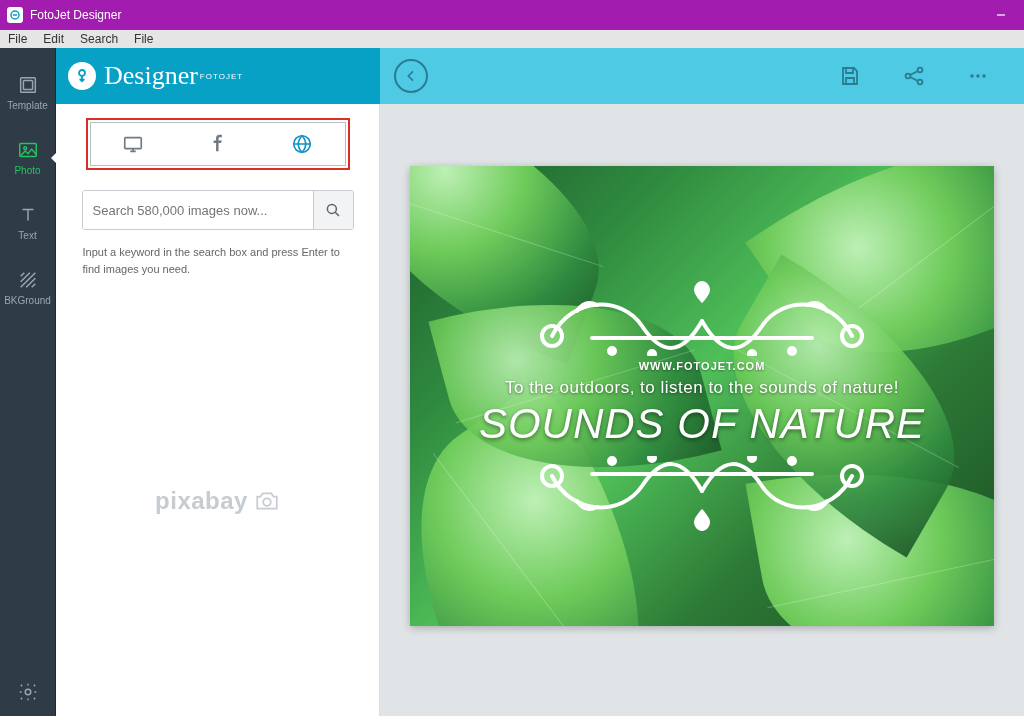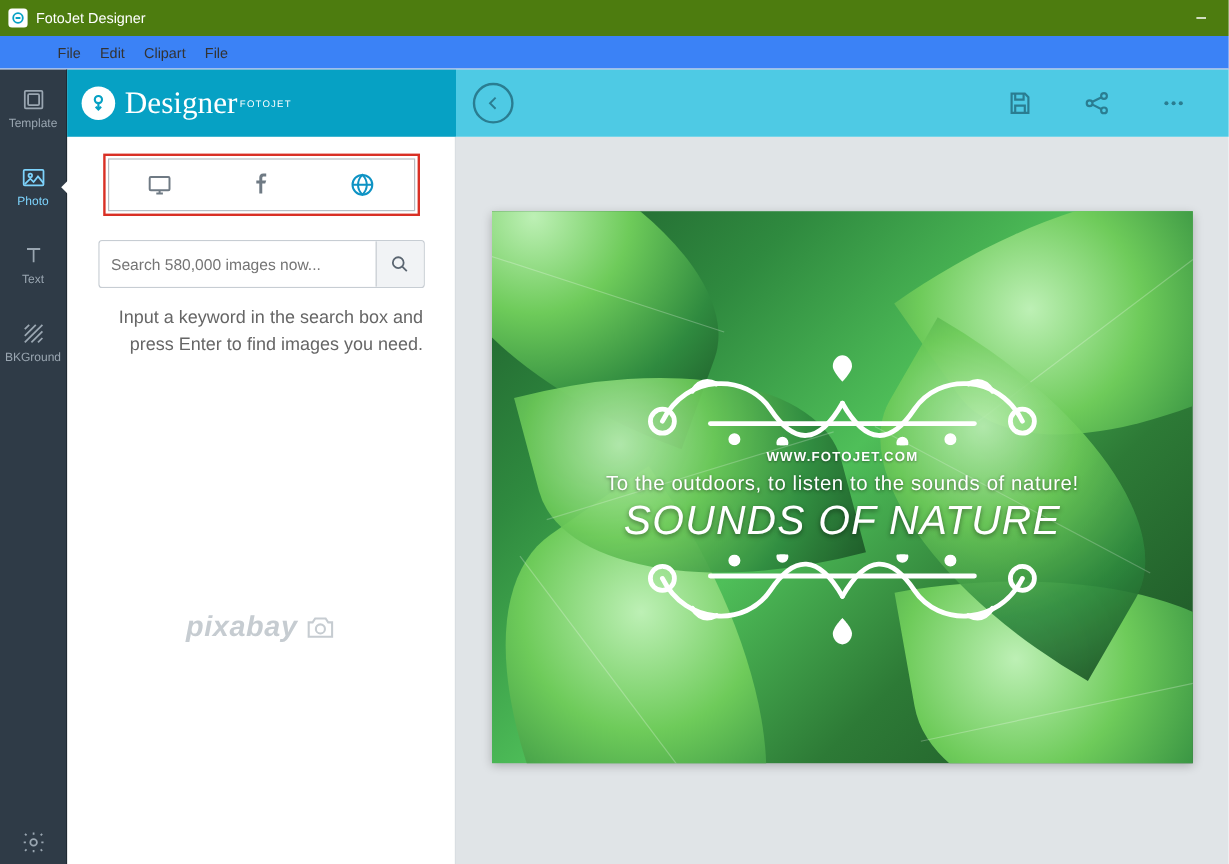--- a/index.html
+++ b/index.html
@@ -1,35 +1,35 @@
 <!DOCTYPE html>
 <html><head>
 <meta charset="utf-8">
 <style>
   * { box-sizing: border-box; margin: 0; padding: 0; }
   body { font-family: "Segoe UI", Arial, sans-serif; font-size: 13px; background: #fff; overflow: hidden; width: 1024px; height: 720px; }
 
   
-  .titlebar { height: 30px; background: #4d7c0f; display: flex; align-items: center; color: #fff; }
+  .titlebar { height: 30px; background: #a21caf; display: flex; align-items: center; color: #fff; }
   .titlebar .tb-icon { width: 16px; height: 16px; margin: 0 7px; border-radius: 3px; background: #fff; display: inline-flex; align-items: center; justify-content: center; }
   .titlebar .tb-icon svg { width: 12px; height: 12px; }
   .titlebar .tb-title { font-size: 12px; }
   .titlebar .tb-gap { flex: 1; }
   .titlebar .tb-btn { width: 46px; height: 30px; display: flex; align-items: center; justify-content: center; color: #fff; }
 
   
-  .menubar { height: 28px; background: #3b82f6; border-bottom: 1px solid #e5e5e5; display: flex; align-items: center; padding-left: 40px; }
+  .menubar { height: 18px; background: #e5e5e5; border-bottom: 1px solid #e5e5e5; display: flex; align-items: center; }
   .menubar .mi { padding: 2px 8px; font-size: 12px; color: #333; cursor: default; }
 
   .app { display: flex; height: calc(720px - 30px - 22px); }
 
   
-  .rail { width: 56px; background: #2f3b47; display: flex; flex-direction: column; align-items: center; border-right: 1px solid #202a33; }
+  .rail { width: 56px; background: #2f3b47; display: flex; flex-direction: column; align-items: center; padding-top: 12px; border-right: 1px solid #202a33; }
   .rail-item { width: 56px; display: flex; flex-direction: column; align-items: center; padding: 14px 0; color: #9aa6b1; cursor: pointer; position: relative; }
-  .rail-item.active { color: #7dd3fc; }
+  .rail-item.active { color: #22c55e; }
   .rail-item.active::after { content: ""; position: absolute; right: -1px; top: 50%; transform: translateY(-50%); width: 0; height: 0; border-top: 6px solid transparent; border-bottom: 6px solid transparent; border-right: 6px solid #fff; }
   .rail-item svg { width: 22px; height: 22px; }
   .rail-item .rlabel { font-size: 10px; margin-top: 4px; }
   .rail-spacer { flex: 1; }
   .rail-bottom { padding-bottom: 10px; color: #9aa6b1; }
   .rail-bottom svg { width: 22px; height: 22px; }
 
   
   .right-col { flex: 1; display: flex; flex-direction: column; }
   .toprow { height: 56px; display: flex; }
@@ -48,43 +48,43 @@
   .panel { width: 324px; background: #fff; border-right: 1px solid #d9dee2; display: flex; flex-direction: column; align-items: center; padding: 18px 16px 0 16px; }
   .src-tabs { width: 256px; height: 44px; border: 1px solid #b8bec4; display: flex; align-items: center; justify-content: space-around; position: relative; }
   .src-tabs.annot { outline: 2px solid #d93025; outline-offset: 2px; }
   .src-tabs .stab { flex: 1; display: flex; align-items: center; justify-content: center; color: #6f7a84; cursor: pointer; }
   .src-tabs .stab.active { color: #0e93c4; }
   .src-tabs .stab svg { width: 22px; height: 22px; }
 
   .searchbox { margin-top: 24px; width: 272px; height: 40px; border: 1px solid #c7cdd3; border-radius: 3px; display: flex; overflow: hidden; }
   .searchbox input { flex: 1; border: none; outline: none; padding: 0 10px; font-size: 13px; color: #8b5cf6; }
   .searchbox .sbtn { width: 40px; border-left: 1px solid #c7cdd3; background: #f1f3f5; display: flex; align-items: center; justify-content: center; color: #5a6570; }
-  .hint { margin-top: 14px; font-size: 15px; color: #666; text-align: right; line-height: 1.5; width: 270px; }
-  .pixabay { margin-top: 210px; color: #c6ccd1; display: flex; align-items: center; gap: 6px; font-weight: 600; letter-spacing: 0.5px; font-style: italic; }
+  .hint { margin-top: 14px; font-size: 11px; color: #666; text-align: left; line-height: 1.5; width: 270px; }
+  .pixabay { margin-top: 210px; color: #c6ccd1; display: flex; align-items: center; gap: 6px; font-weight: 600; letter-spacing: 0.5px; }
   .pixabay .pword { font-size: 24px; font-family: Arial, sans-serif; }
   .pixabay svg { width: 26px; height: 22px; }
 
   
   .canvas-wrap { flex: 1; background: #e0e4e7; display: flex; align-items: flex-start; justify-content: center; overflow: hidden; padding-top: 62px; }
   .canvas { width: 584px; height: 460px; background: linear-gradient(135deg,#1e5c2c 0%, #2f8a3f 25%, #4fbf59 48%, #2d7a36 70%, #1a4d23 100%); position: relative; overflow: hidden; box-shadow: 0 2px 8px rgba(0,0,0,0.25); }
   .leaf { position: absolute; border-radius: 0 100% 0 100% / 0 60% 0 60%; background: radial-gradient(circle at 30% 30%, #bdf0b5 0%, #6ecb5a 35%, #2f8a3f 70%, #1c5727 100%); }
   .leaf.l1 { width: 260px; height: 200px; top: -40px; left: -60px; transform: rotate(20deg); }
   .leaf.l2 { width: 300px; height: 230px; top: -30px; right: -90px; transform: rotate(-35deg); }
   .leaf.l3 { width: 320px; height: 250px; bottom: -80px; left: -40px; transform: rotate(55deg); }
   .leaf.l4 { width: 300px; height: 240px; bottom: -70px; right: -70px; transform: rotate(-10deg); }
   .leaf.l5 { width: 250px; height: 200px; top: 120px; left: 40px; transform: rotate(-15deg); opacity: .9; }
   .leaf.l6 { width: 260px; height: 200px; top: 140px; right: 20px; transform: rotate(30deg); opacity: .9; }
   .leaf::after { content: ""; position: absolute; top: 50%; left: 0; width: 100%; height: 1px; background: rgba(255,255,255,0.25); transform: rotate(-2deg); }
 
   .canvas .copy { position: absolute; inset: 0; display: flex; flex-direction: column; align-items: center; justify-content: center; color: #fff; text-align: center; padding-top: 20px; }
   .ornament { width: 380px; height: 90px; }
   .ornament svg { width: 100%; height: 100%; }
   .site { font-size: 11px; letter-spacing: 1px; font-weight: 600; margin-top: 4px; text-shadow: 0 1px 2px rgba(0,0,0,.4); }
   .subtitle { font-size: 17px; letter-spacing: 0.5px; margin-top: 6px; text-shadow: 0 1px 3px rgba(0,0,0,.5); text-align: right; }
-  .headline { font-family: Impact, "Arial Black", sans-serif; font-style: italic; font-size: 34px; letter-spacing: 1px; margin-top: 2px; text-shadow: 0 2px 4px rgba(0,0,0,.45); }
+  .headline { font-family: Impact, "Arial Black", sans-serif; font-style: italic; font-size: 42px; letter-spacing: 1px; margin-top: 2px; text-shadow: 0 2px 4px rgba(0,0,0,.45); }
   .ornament.flip { transform: scaleY(-1); margin-top: 8px; }
 </style>
 </head>
 <body>
 
 <div class="titlebar">
   <span class="tb-icon">
     <svg viewBox="0 0 24 24" fill="none" stroke="#06a1c4" stroke-width="3">
         <circle cx="12" cy="12" r="8"></circle>
         <path d="M8 12h8"></path>
@@ -95,21 +95,21 @@
   <div class="tb-btn">
       <svg width="12" height="12" viewBox="0 0 12 12">
         <path d="M2 6h8" stroke="#fff" stroke-width="1.2"></path>
       </svg>
     </div>
 </div>
 
 <div class="menubar">
   <div class="mi">File</div>
   <div class="mi">Edit</div>
-  <div class="mi">Clipart</div>
+  <div class="mi">Search</div>
   <div class="mi">File</div>
 </div>
 
 <div class="app">
 
   <div class="rail">
     <div class="rail-item">
       <svg viewBox="0 0 24 24" fill="none" stroke="currentColor" stroke-width="1.6">
           <rect x="4" y="4" width="16" height="16" rx="1"></rect>
           <rect x="7" y="7" width="10" height="10" rx="1"></rect>

